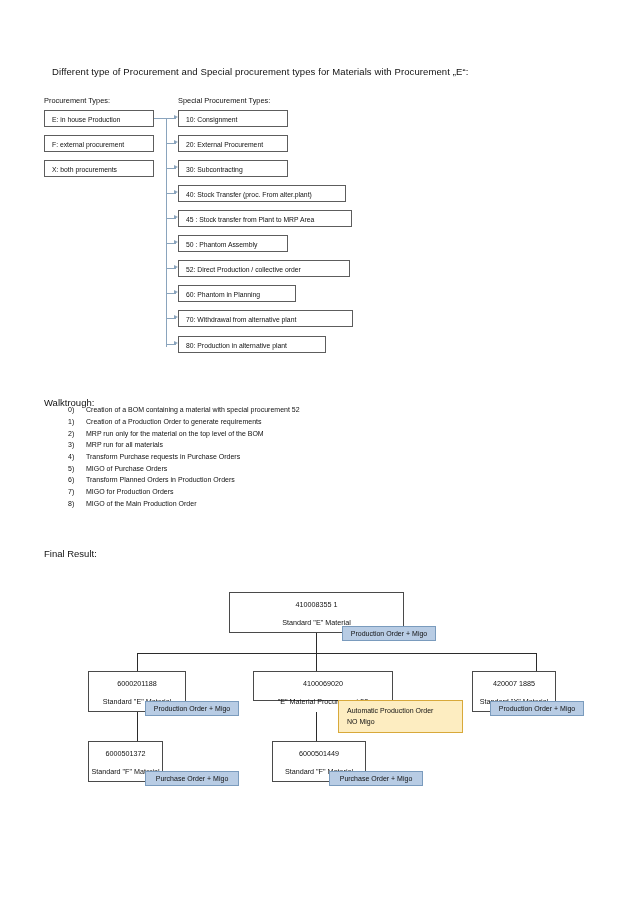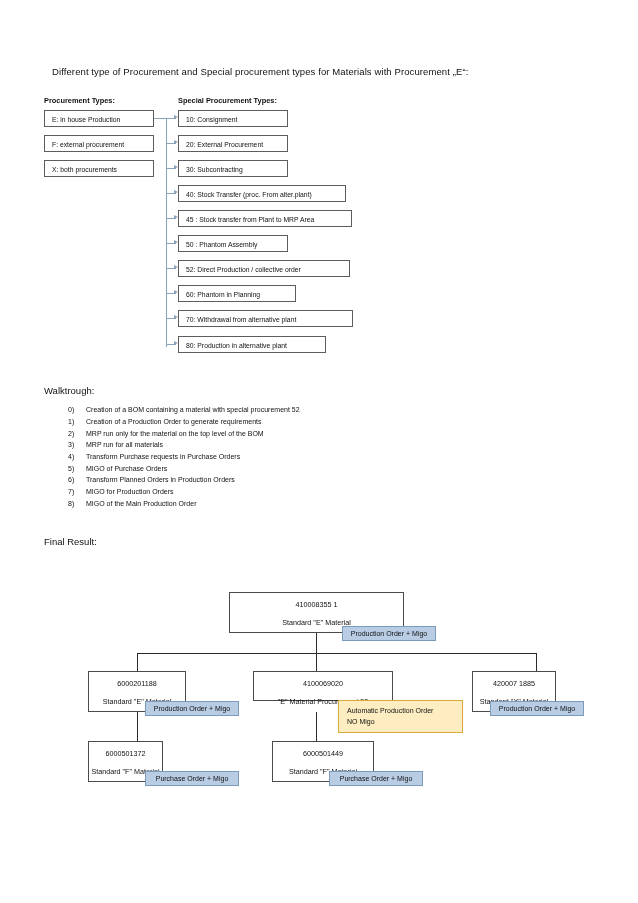--- a/index.html
+++ b/index.html
@@ -22,30 +22,31 @@
     left: 52px;
     top: 66px;
     font-size: 9.5px;
     letter-spacing: .1px;
     white-space: nowrap;
     color: #111;
   }
   .col-head {
     position: absolute;
     font-size: 7.4px;
-    font-weight: bold;
+    font-weight: normal;
     color: #111;
     white-space: nowrap;
   }
   .section-head {
     position: absolute;
     left: 44px;
     font-size: 9.5px;
     color: #111;
     white-space: nowrap;
+    margin-top: 12px;
   }
 
   
   .pbox {
     position: absolute;
     border: 1px solid #5d5d5d;
     background: #ffffff;
     height: 17px;
     line-height: 17px;
     font-size: 6.8px;
@@ -284,17 +285,17 @@
 
 <div class="tl-v" style="left:137px; top:712px; height:29px;"></div>
 <div class="tl-v" style="left:316px; top:712px; height:29px;"></div>
 
 <div class="node" style="left:88px; top:741px; width:75px; height:41px;">
   <div class="n-id">6000501372</div>
   <div class="n-desc">Standard "F" Material</div>
 </div>
 <div class="tag" style="left:145px; top:771px; width:94px;">Purchase Order + Migo</div>
 
-<div class="node" style="left:272px; top:741px; width:102px; height:41px;">
+<div class="node" style="left:272px; top:741px; width:94px; height:41px;">
   <div class="n-id">6000501449</div>
   <div class="n-desc">Standard "F" Material</div>
 </div>
 <div class="tag" style="left:329px; top:771px; width:94px;">Purchase Order + Migo</div>
 
 </body></html>

